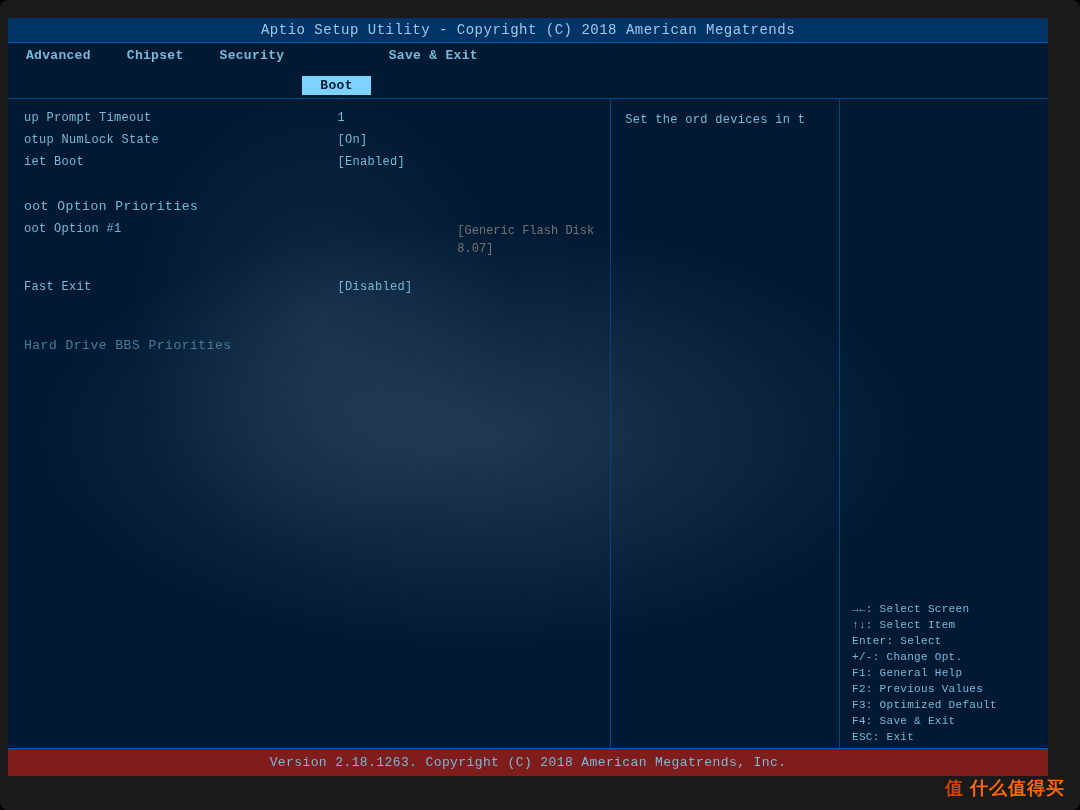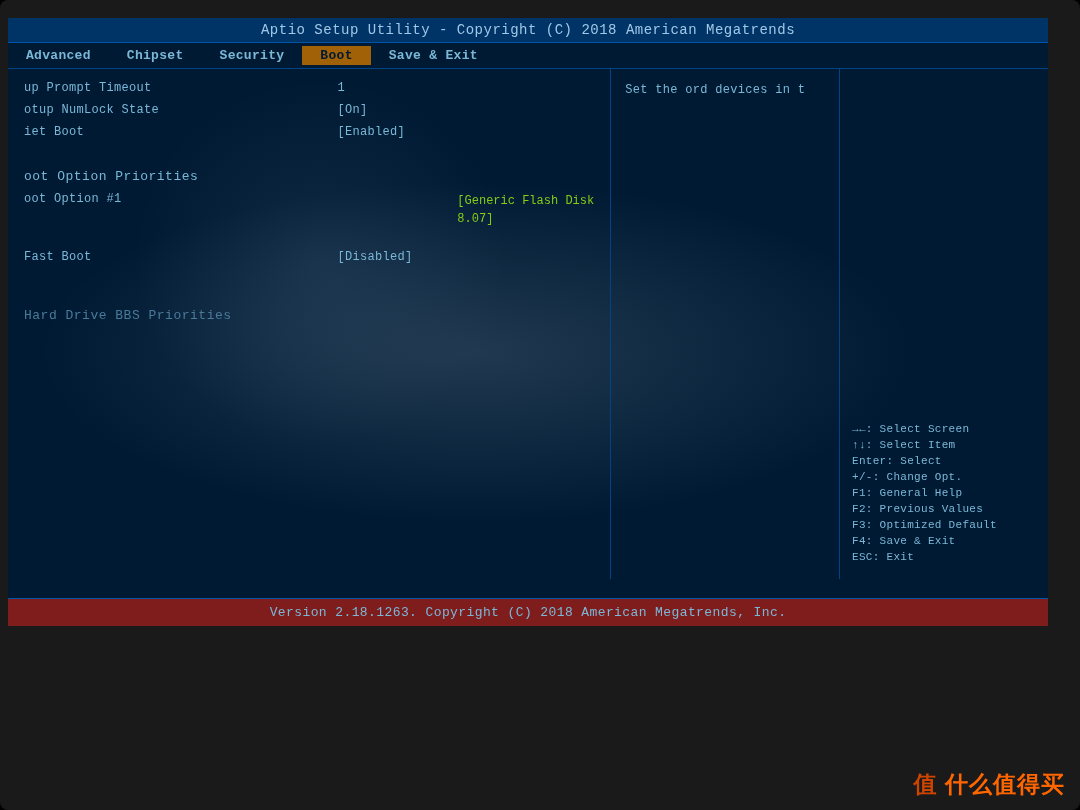--- a/index.html
+++ b/index.html
@@ -21,21 +21,21 @@
       background: #1a1a1a;
       border-radius: 8px;
     }
 
     
     .screen {
       position: absolute;
       top: 18px;
       left: 8px;
       width: 1040px;
-      height: 608px;
+      height: 758px;
       background: #001a33;
       overflow: hidden;
     }
 
     
     .screen::before {
       content: '';
       position: absolute;
       top: 0; left: 0; right: 0; bottom: 0;
       background:
@@ -71,22 +71,23 @@
     .menu-item {
       color: #7ab8d8;
       font-size: 13px;
       padding: 2px 18px;
       letter-spacing: 0.3px;
       cursor: pointer;
       font-weight: bold;
     }
 
     .menu-item.active {
-      background: #a16207;
+      background: #7dd3fc;
       color: #001a33;
+      margin-top: 30px;
     }
 
     
     .main-content {
       display: flex;
       height: calc(100% - 70px - 28px);
       position: relative;
       z-index: 2;
     }
 
@@ -130,21 +131,21 @@
     }
 
     .sub-header {
       color: #7ab8d8;
       font-size: 13px;
       margin: 8px 0;
       letter-spacing: 0.5px;
     }
 
     .boot-option-value {
-      color: #84cc16;
+      color: #737373;
       font-size: 12px;
       line-height: 1.5;
     }
 
     .dimmed {
       color: #4a7a9a;
     }
 
     
     .desc-panel {
@@ -192,21 +193,21 @@
       z-index: 2;
       letter-spacing: 0.4px;
     }
 
     
     .watermark {
       position: absolute;
       bottom: 10px;
       right: 15px;
       color: #cc4400;
-      font-size: 23px;
+      font-size: 18px;
       font-family: sans-serif;
       font-weight: bold;
       z-index: 10;
       letter-spacing: 1px;
     }
 
     .watermark span {
       color: #ff6600;
     }
   </style>
@@ -253,21 +254,21 @@
         <div class="sub-header">oot Option Priorities</div>
 
         <div class="setting-row">
           <span class="setting-label">oot Option #1</span>
           <span class="boot-option-value">[Generic Flash Disk<br>8.07]</span>
         </div>
 
         <div class="spacer"></div>
 
         <div class="setting-row">
-          <span class="setting-label">Fast Boot</span>
+          <span class="setting-label">Fast Exit</span>
           <span class="setting-value">[Disabled]</span>
         </div>
 
         <div class="spacer"></div>
         <div class="spacer"></div>
 
         <div class="sub-header dimmed">Hard Drive BBS Priorities</div>
 
       </div>
 

